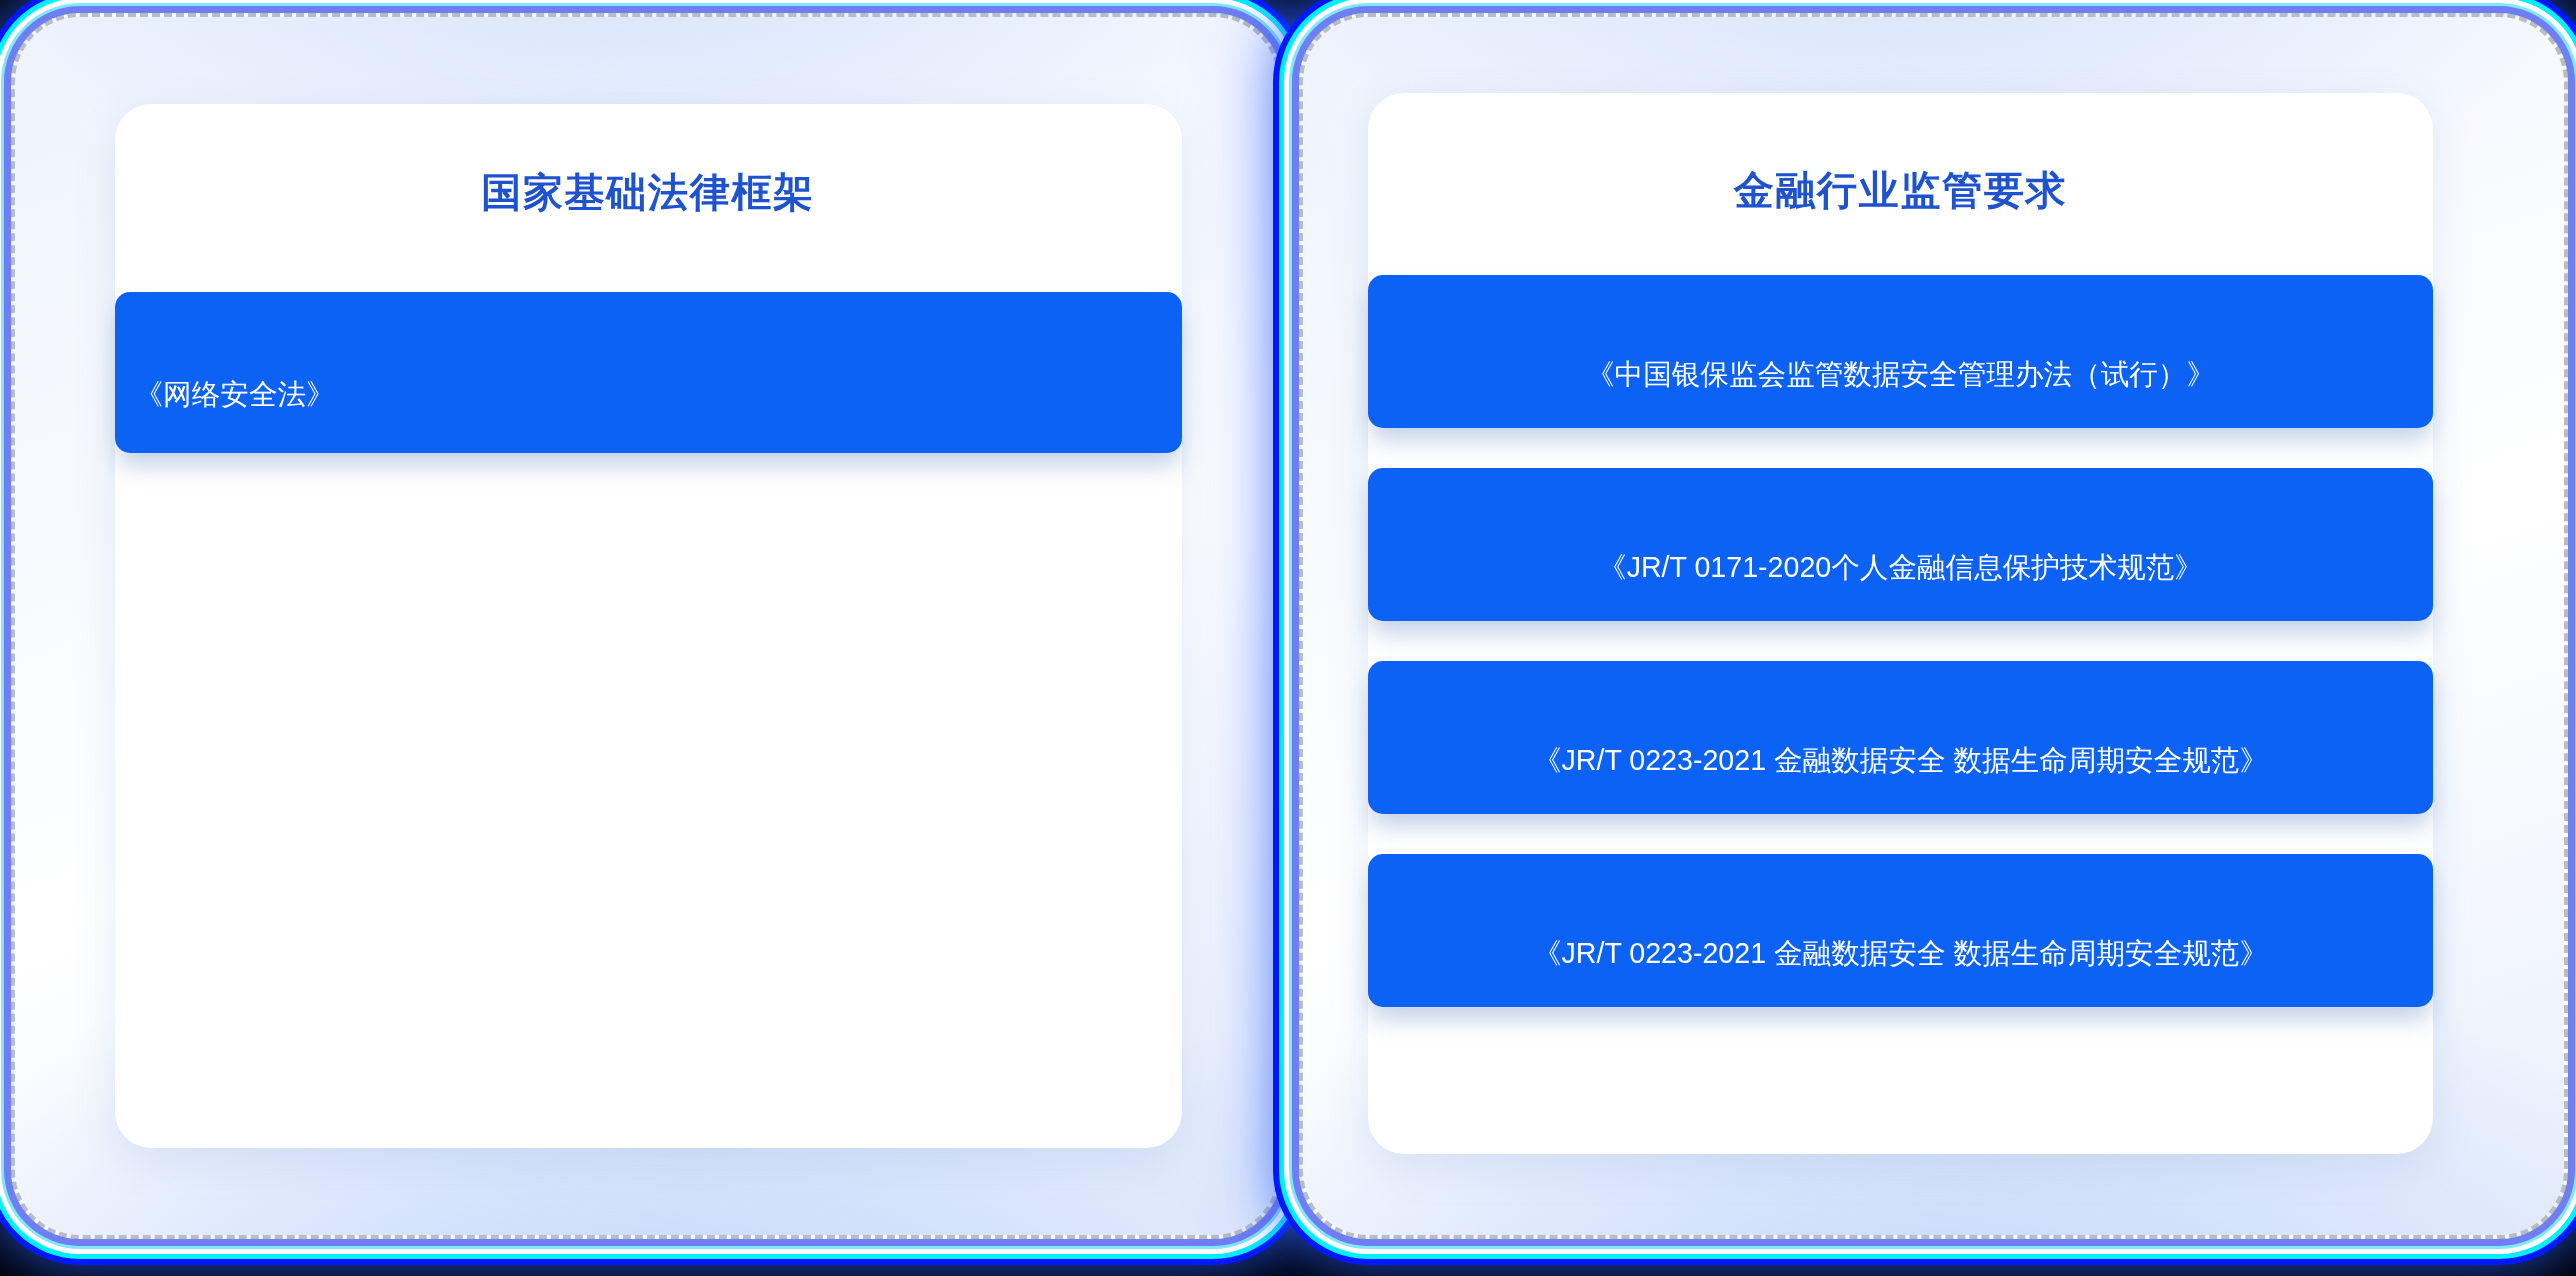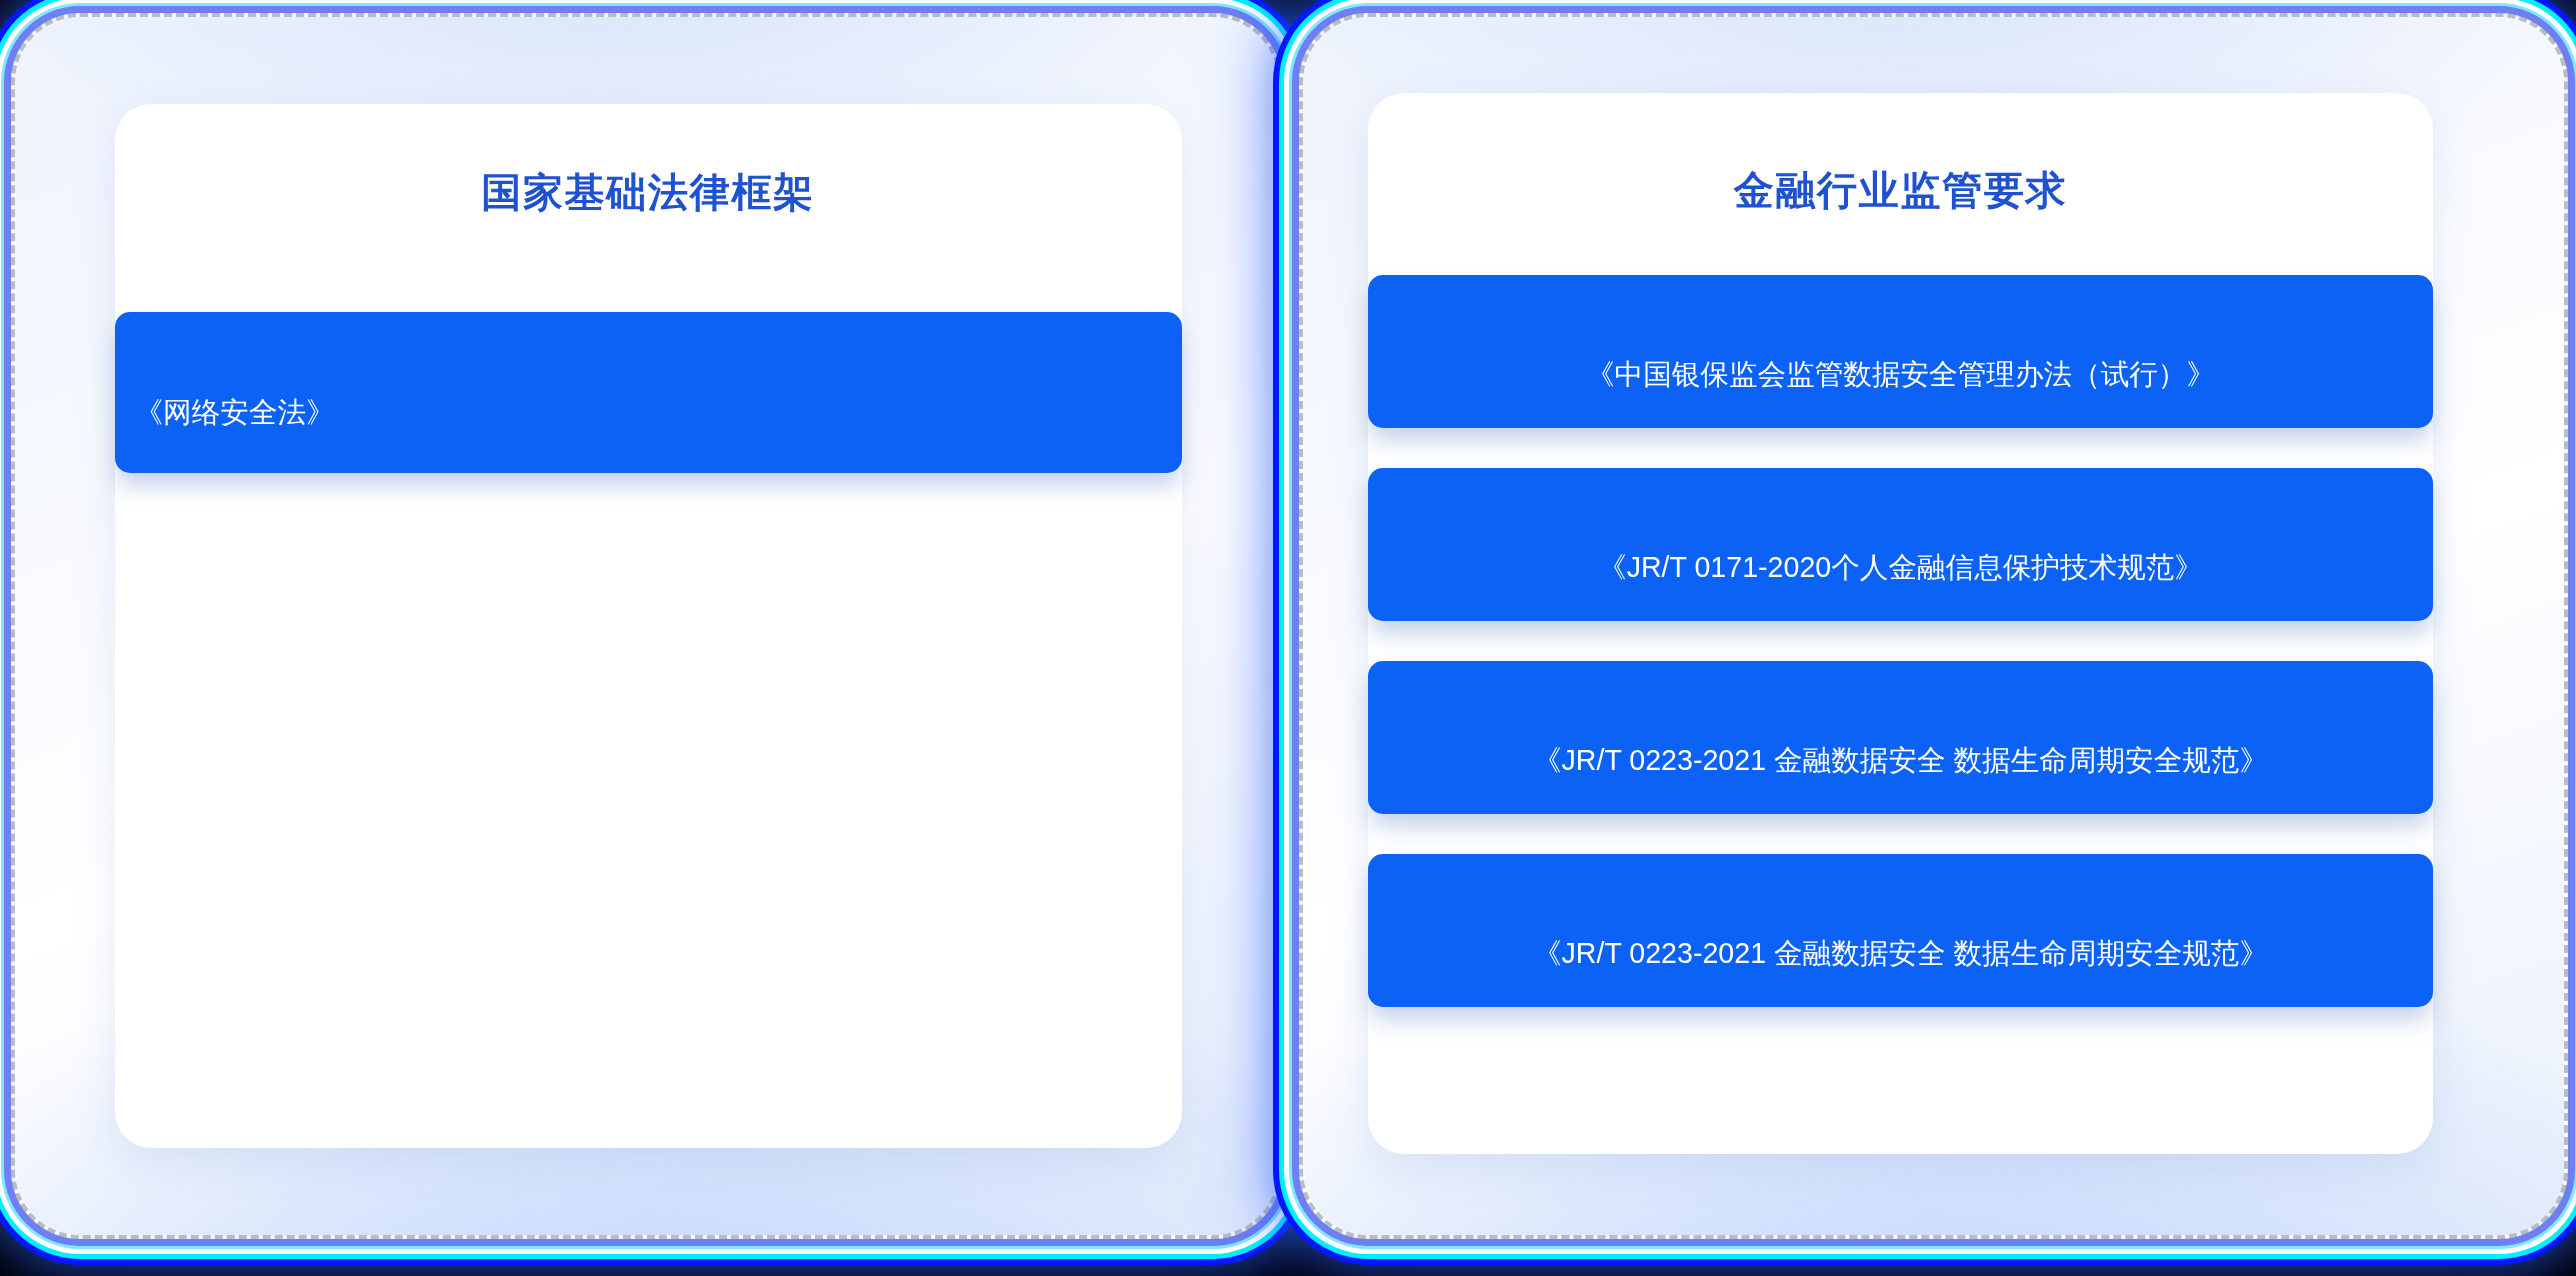--- a/index.html
+++ b/index.html
@@ -66,21 +66,21 @@
     font-weight:bold;
     color:#1f52cf;
     letter-spacing:1.7px;
     white-space:nowrap;
   }
   .card-left .card-title{ top:61px; }
   .card-right .card-title{ top:70px; }
 
   
   .items{ position:absolute; left:0; right:0; }
-  .items-left{ top:208px;font-family:Liberation Mono, monospace; }
+  .items-left{ top:188px; }
   .items-right{ top:182px; }
 
   .pill{
     position:relative;
     background:#0b62f5;
     border-radius:15px;
     box-shadow:0 15px 23px -3.5px rgba(120,150,205,0.45);
     display:flex;
     align-items:center;
     box-sizing:border-box;

